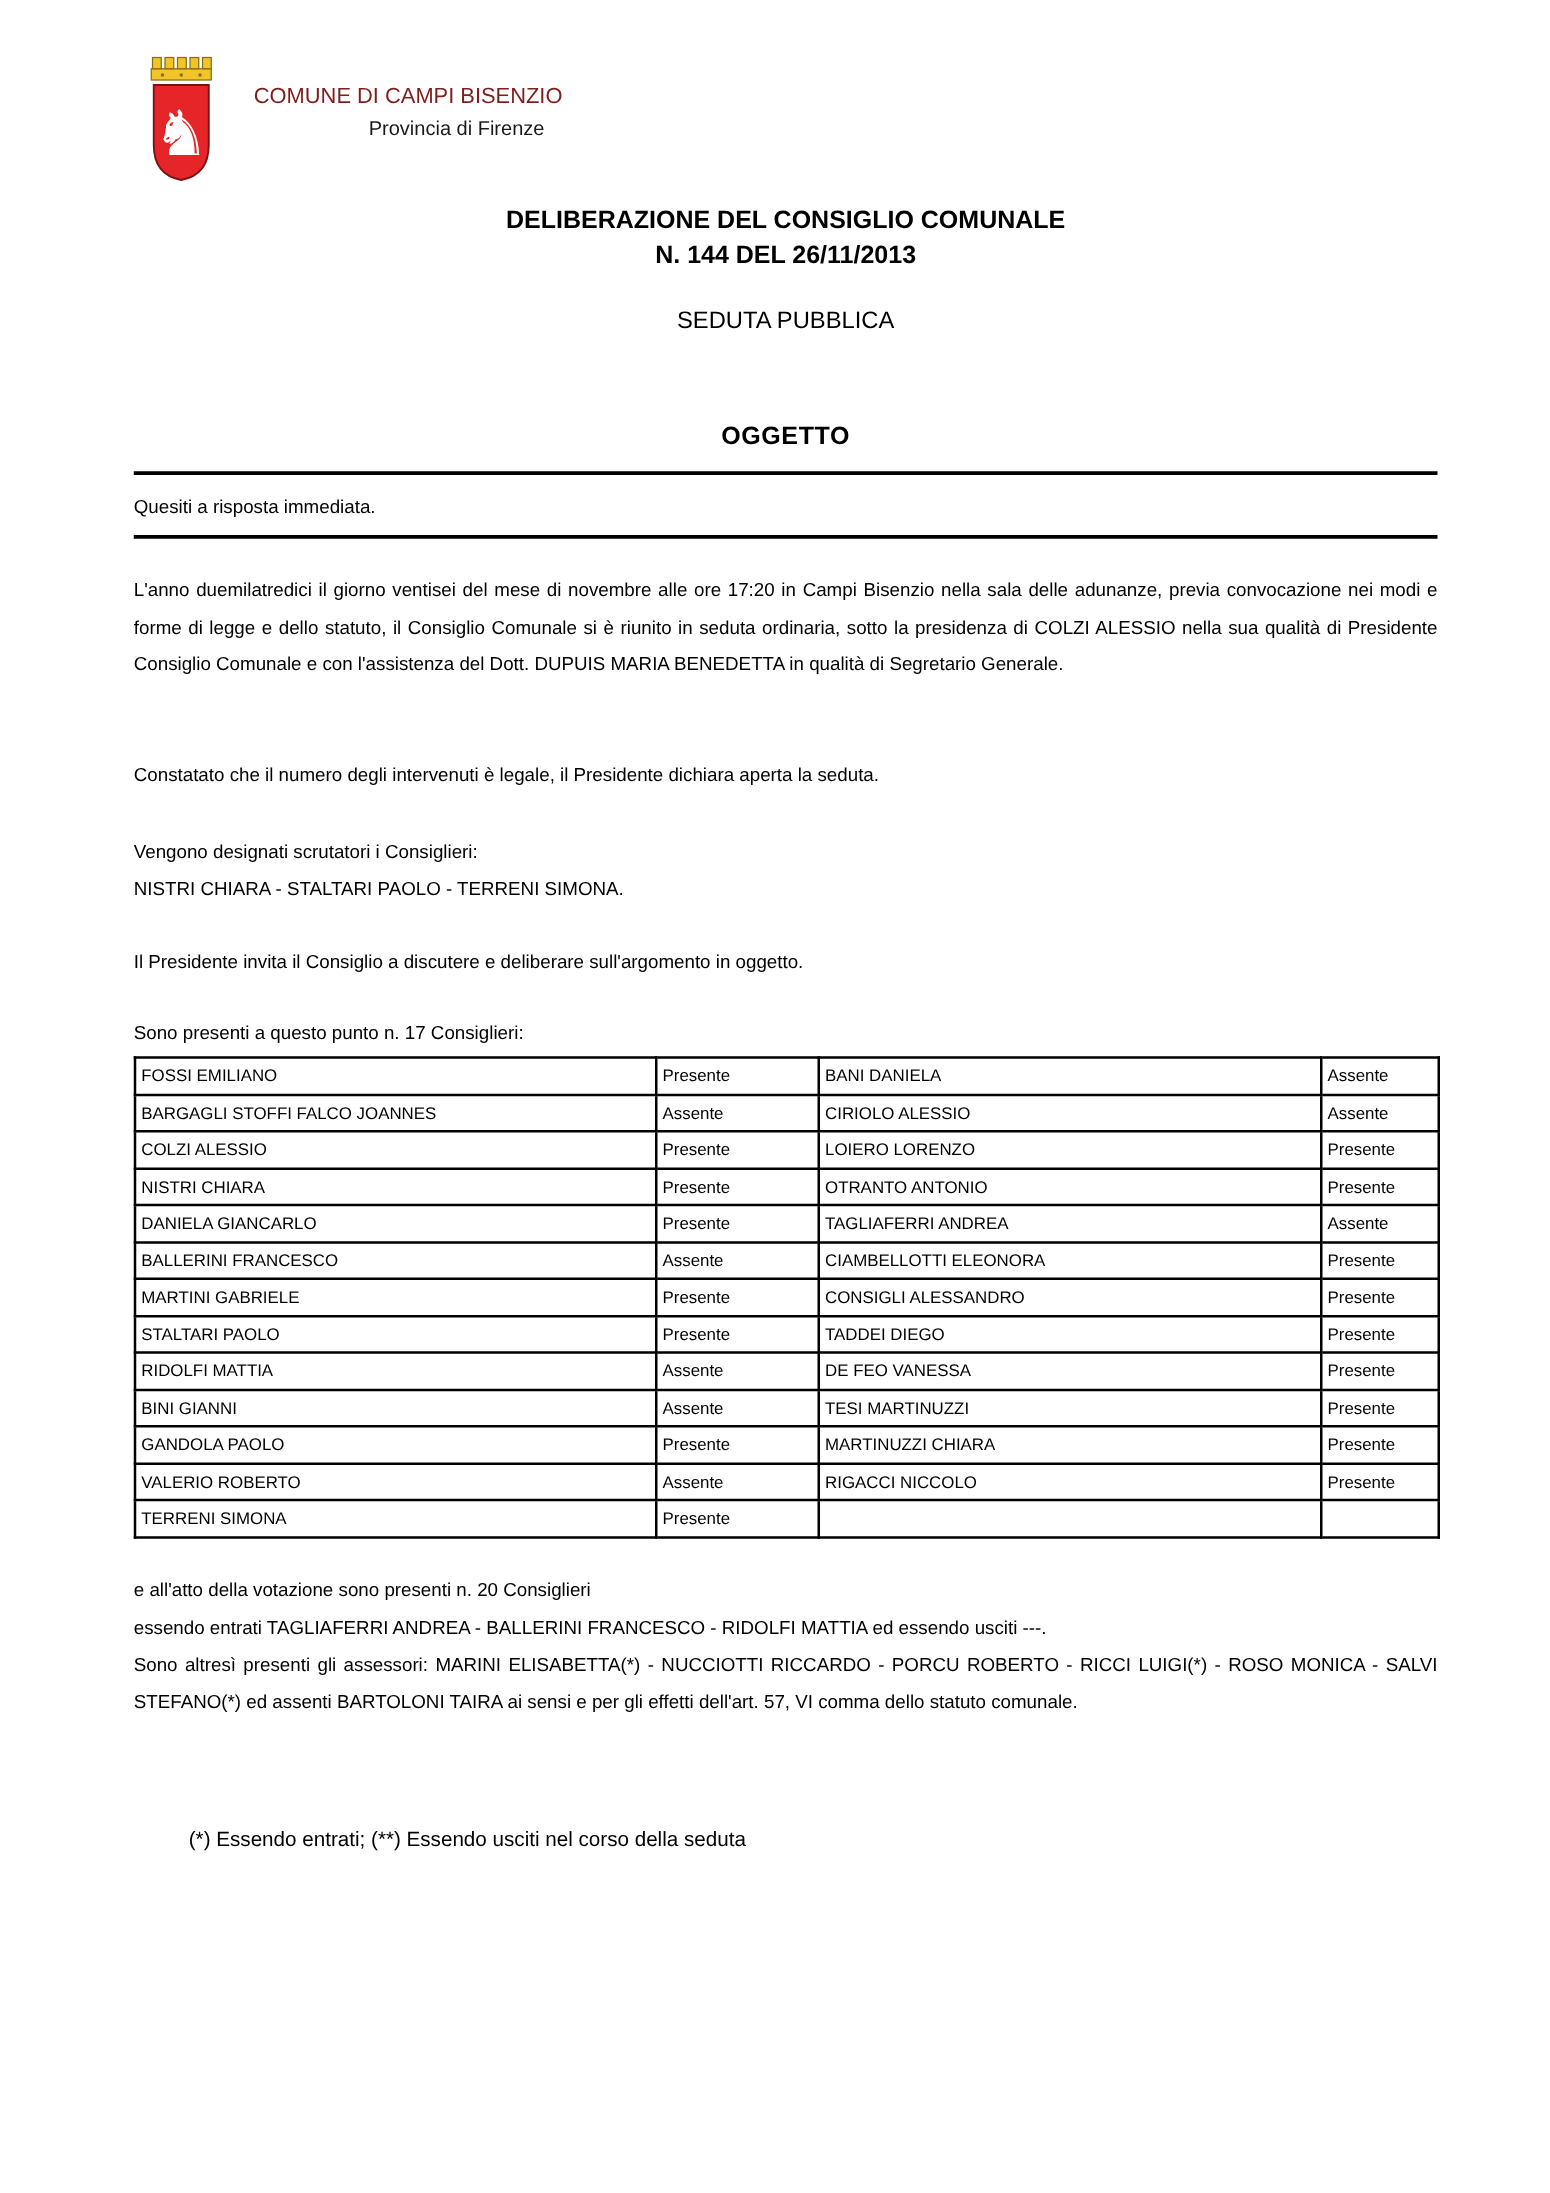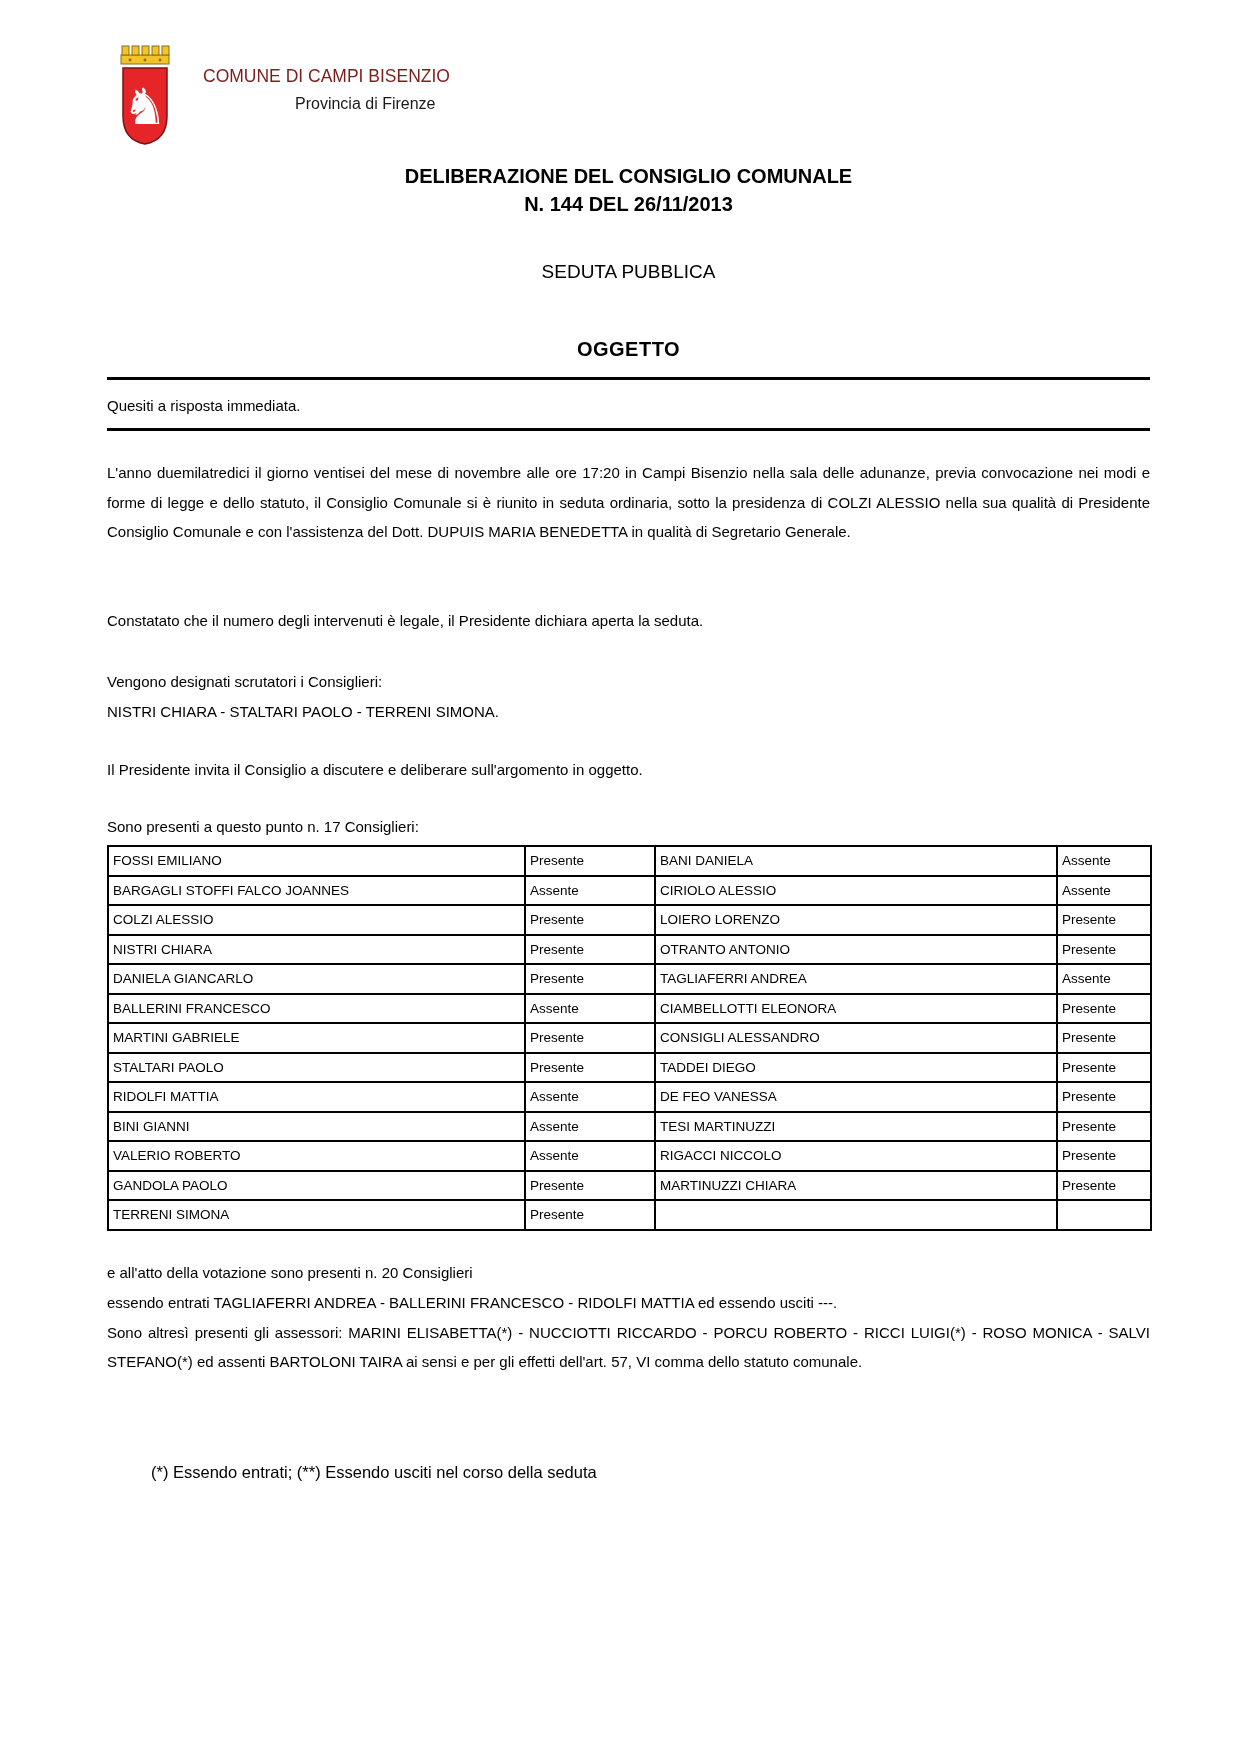--- a/index.html
+++ b/index.html
@@ -16,21 +16,21 @@
   .content-x{left:107px;width:1043px;}
   .body-text{font-size:15px;line-height:29.5px;color:#000;}
   .justified{text-align:justify;}
   .center-block{text-align:center;}
   .rule{background:#000;height:3px;}
   
   .org-name{font-size:17.5px;color:#7f1d1d;}
   .org-sub{font-size:16px;color:#1a1a1a;}
   
   .doc-title{font-size:20px;font-weight:bold;line-height:28px;}
-  .session-title{font-size:19px;font-weight:normal;margin-top:15px;}
+  .session-title{font-size:19px;font-weight:normal;}
   .object-label{font-size:20px;font-weight:bold;letter-spacing:0.5px;}
   
   table.attendance{
     border-collapse:collapse;
     width:1043px;
     table-layout:fixed;
   }
   table.attendance td{
     border:2px solid #000;
     height:27.5px;
@@ -158,29 +158,29 @@
           <td>DE FEO VANESSA</td>
           <td>Presente</td>
         </tr>
         <tr>
           <td>BINI GIANNI</td>
           <td>Assente</td>
           <td>TESI MARTINUZZI</td>
           <td>Presente</td>
         </tr>
         <tr>
+          <td>GANDOLA PAOLO</td>
+          <td>Presente</td>
+          <td>MARTINUZZI CHIARA</td>
+          <td>Presente</td>
+        </tr>
+        <tr>
           <td>VALERIO ROBERTO</td>
           <td>Assente</td>
           <td>RIGACCI NICCOLO</td>
-          <td>Presente</td>
-        </tr>
-        <tr>
-          <td>GANDOLA PAOLO</td>
-          <td>Presente</td>
-          <td>MARTINUZZI CHIARA</td>
           <td>Presente</td>
         </tr>
         <tr>
           <td>TERRENI SIMONA</td>
           <td>Presente</td>
           <td></td>
           <td></td>
         </tr>
       </tbody>
   </table>

